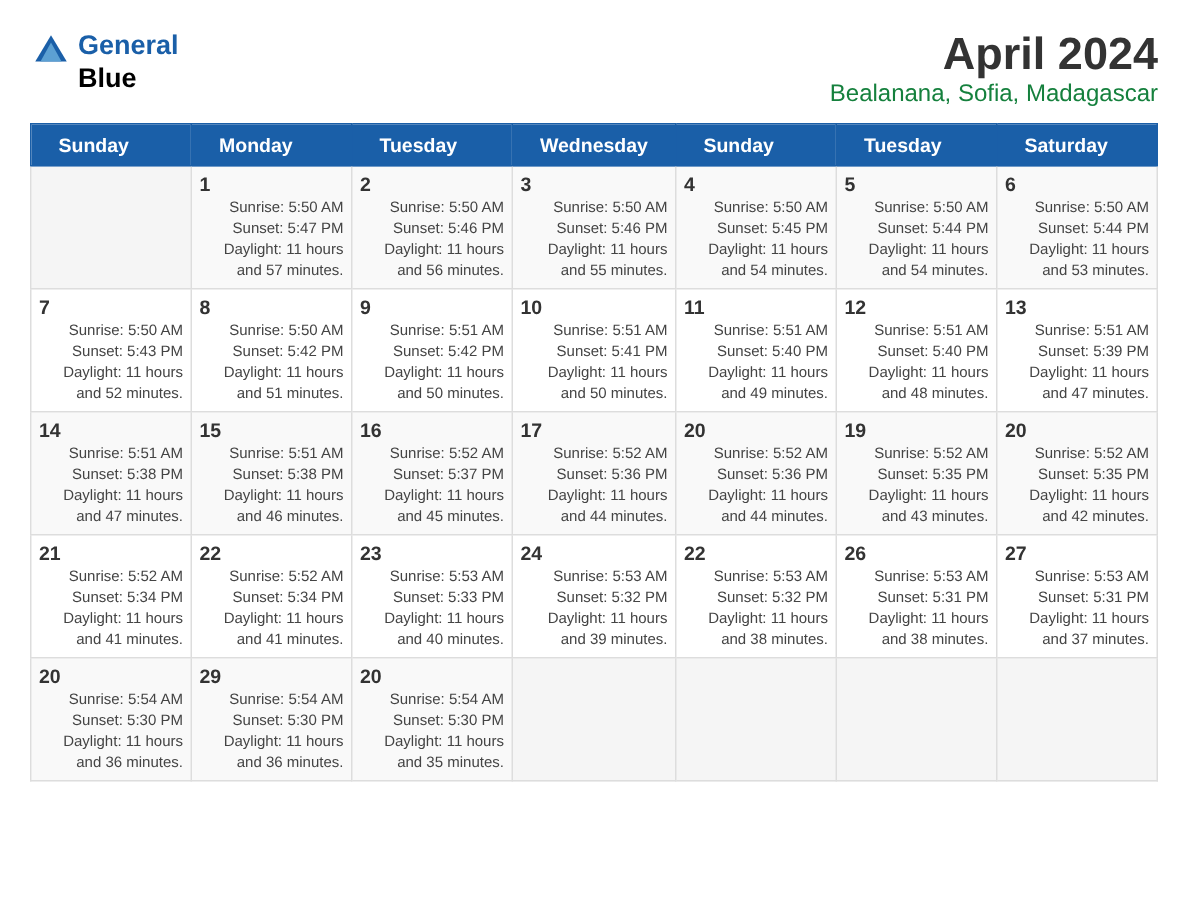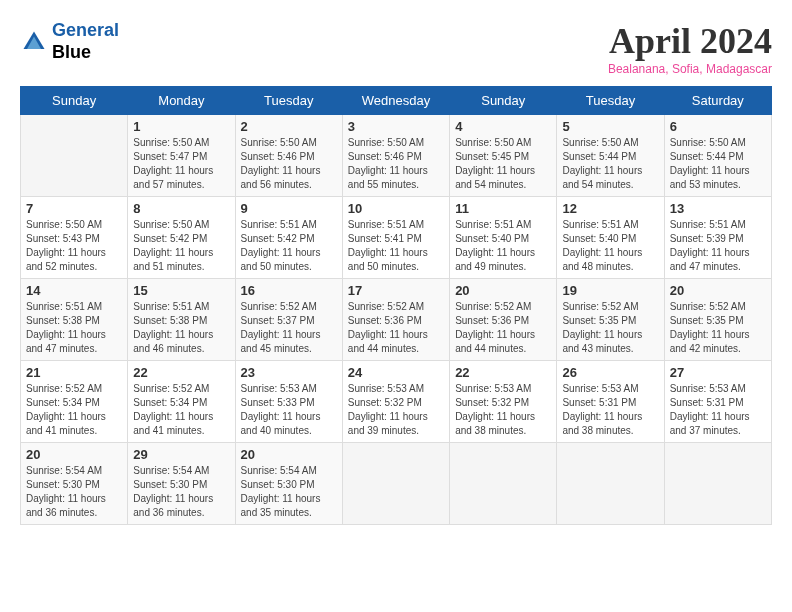--- a/index.html
+++ b/index.html
@@ -11,63 +11,61 @@
       padding: 20px;
     }
     .header {
       display: flex;
       justify-content: space-between;
       align-items: flex-start;
       margin-bottom: 10px;
     }
     .logo {
       display: flex;
-      align-items: center;
     }
     .logo-text {
       font-size: 18px;
       font-weight: bold;
       color: #333;
       line-height: 1.2;
     }
     .logo-text span {
       color: #1a5fa8;
     }
     .logo-icon {
       width: 28px;
       height: 28px;
       margin-right: 4px;
     }
     .title-block {
       text-align: right;
     }
     .month-title {
-      font-size: 36px;
+      font-size: 30px;
       font-weight: bold;
       color: #333;
-      font-family: Liberation Serif, serif;
     }
     .location {
-      font-size: 12px;
-      color: #ec4899;
+      font-size: 16px;
+      color: #15803d;
     }
     table {
       width: 100%;
       border-collapse: collapse;
       font-size: 11px;
     }
     thead tr {
       background-color: #1a5fa8;
       color: #fff;
     }
     thead th {
       padding: 6px 18px;
-      text-align: center;
+      text-align: left;
       font-size: 13px;
-      font-weight: normal;
+      font-weight: bold;
       border: 1px solid #1a5fa8;
     }
     tbody tr {
       border-bottom: 1px solid #ccc;
     }
     tbody tr:nth-child(odd) {
       background-color: #f9f9f9;
     }
     tbody tr:nth-child(even) {
       background-color: #fff;
@@ -83,20 +81,21 @@
       font-size: 13px;
       font-weight: bold;
       color: #333;
       display: block;
       margin-bottom: 2px;
     }
     .day-info {
       font-size: 10px;
       color: #444;
       line-height: 1.4;
+      text-align: right;
     }
     .empty-cell {
       background: #f5f5f5;
     }
   </style>
 </head>
 <body>
 
 <div class="header">
   <div class="logo">

